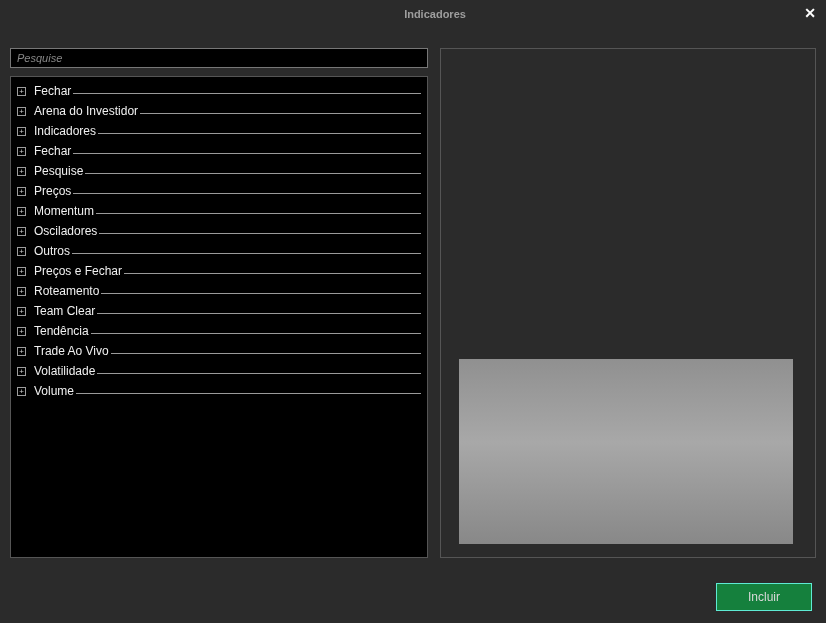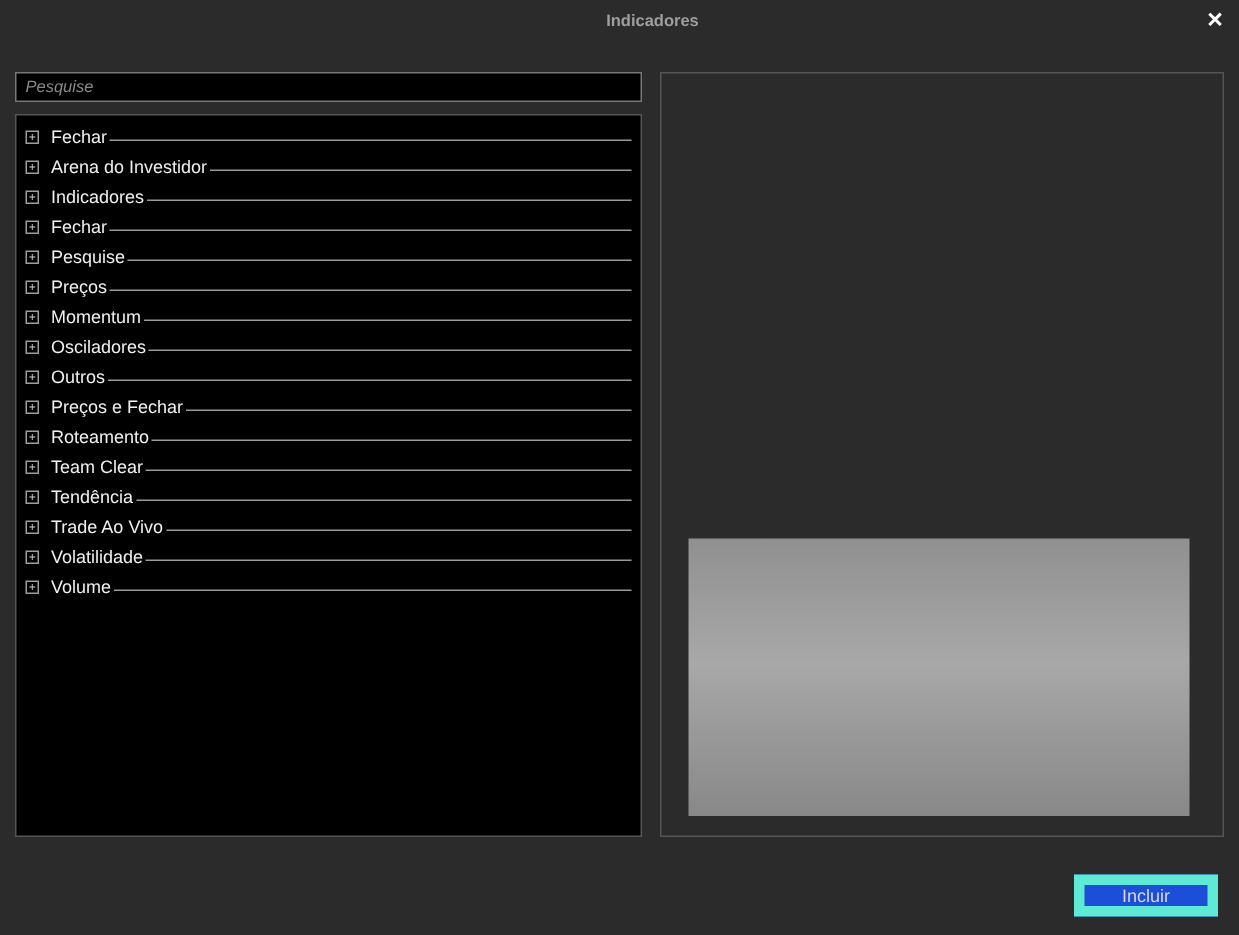--- a/index.html
+++ b/index.html
@@ -127,22 +127,22 @@
     .button-row {
       position: absolute;
       bottom: 12px;
       right: 14px;
       display: flex;
       gap: 10px;
     }
     .btn {
       width: 96px;
       height: 28px;
-      background: #1d4ed8;
-      border: 7px solid #5eead4;
+      background: #15803d;
+      border: 1px solid #5eead4;
       color: #d8d8d8;
       font-size: 12px;
       cursor: pointer;
       display: flex;
       align-items: center;
       justify-content: center;
     }
   </style>
 </head>
 <body>

